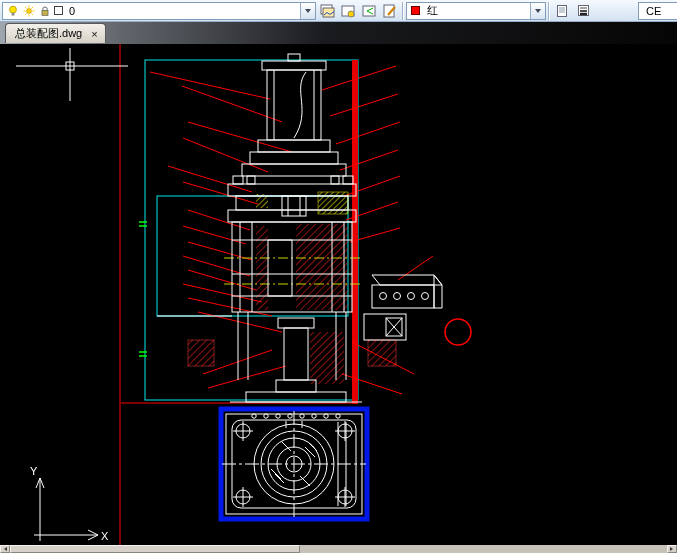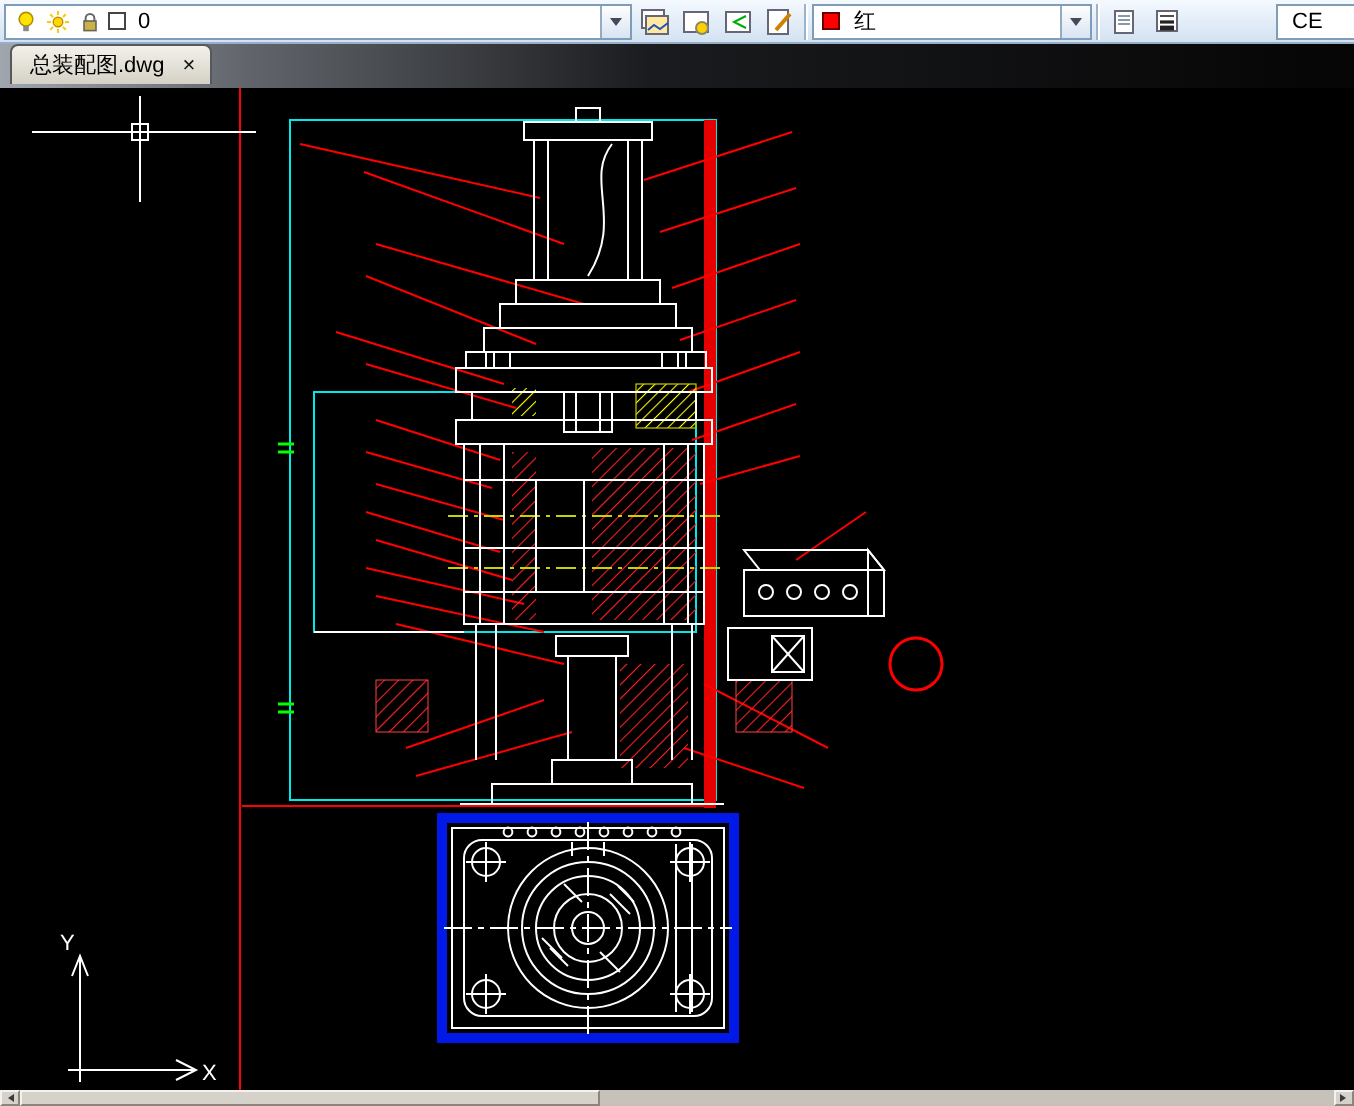--- a/index.html
+++ b/index.html
@@ -25,21 +25,21 @@
   .swatch{width:9px;height:9px;border:1px solid #444;flex:none;}
   .swatch-white{background:#ffffff;}
   .swatch-red{background:#ff0000;border-color:#600;}
   .tbtn{width:21px;height:20px;border:none;background:transparent;display:flex;
     align-items:center;justify-content:center;flex:none;}
   .sep{width:2px;height:18px;border-left:1px solid #9fb2c8;border-right:1px solid #fff;margin:0 2px;flex:none;}
 
   
   .tabbar{position:absolute;top:22px;left:0;width:677px;height:22px;
     background:linear-gradient(to right,#a0a6ad 0%,#62666c 18%,#1a1b1e 48%,#050505 100%);
-    display:flex;align-items:flex-start;padding-left:5px;}
+    display:flex;align-items:center;padding-left:5px;}
   .tab{height:20px;background:linear-gradient(#f3f1ea,#d5d1c6);
     border:1px solid #55595e;border-bottom:none;border-radius:4px 4px 0 0;
     display:flex;align-items:center;gap:9px;padding:0 7px 0 9px;font-size:11px;color:#000;}
   .tab-close{font-size:11px;line-height:10px;color:#111;}
 
   
   .canvas{position:absolute;top:44px;left:0;width:677px;height:501px;background:#000;}
 
   
   .hscroll{position:absolute;top:545px;left:0;width:677px;height:8px;background:#c6c2ba;

